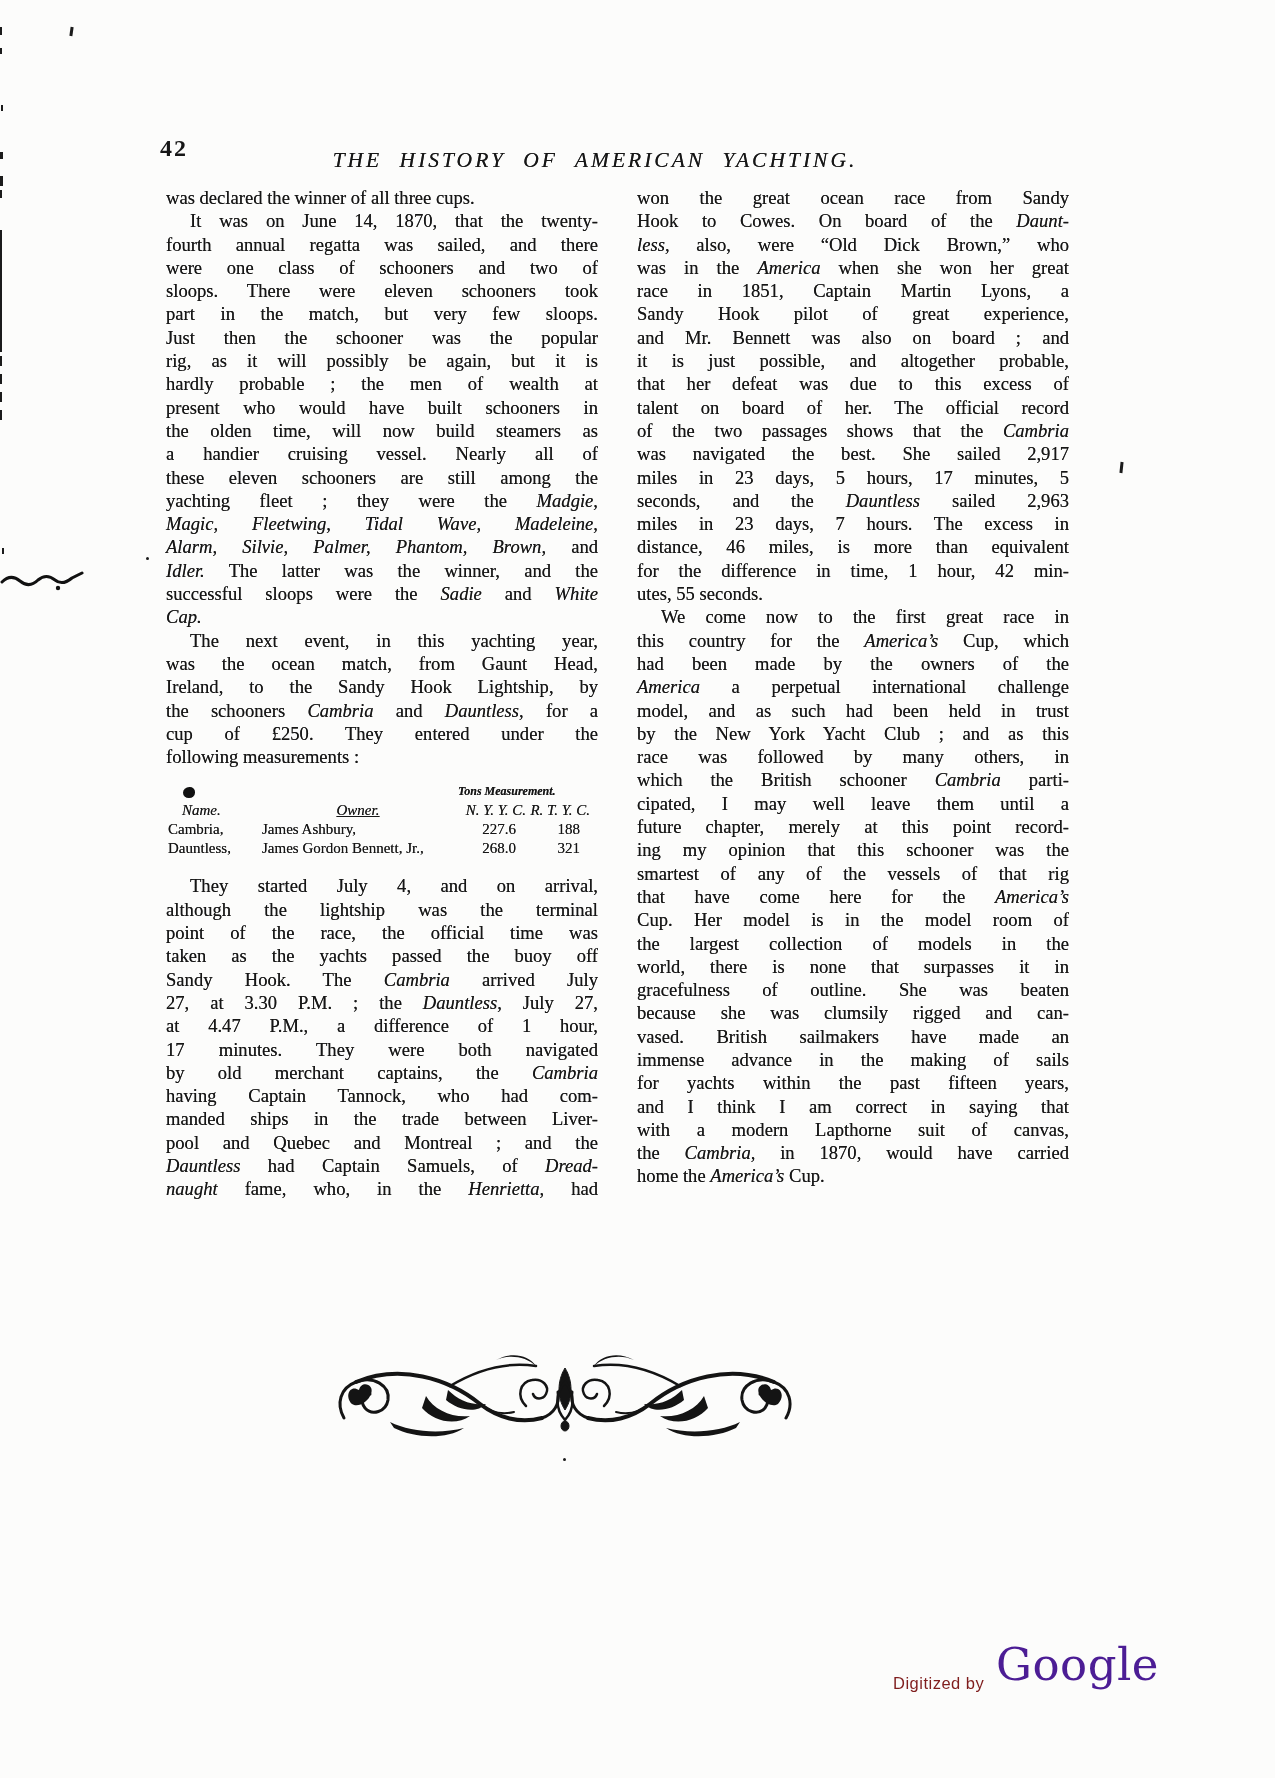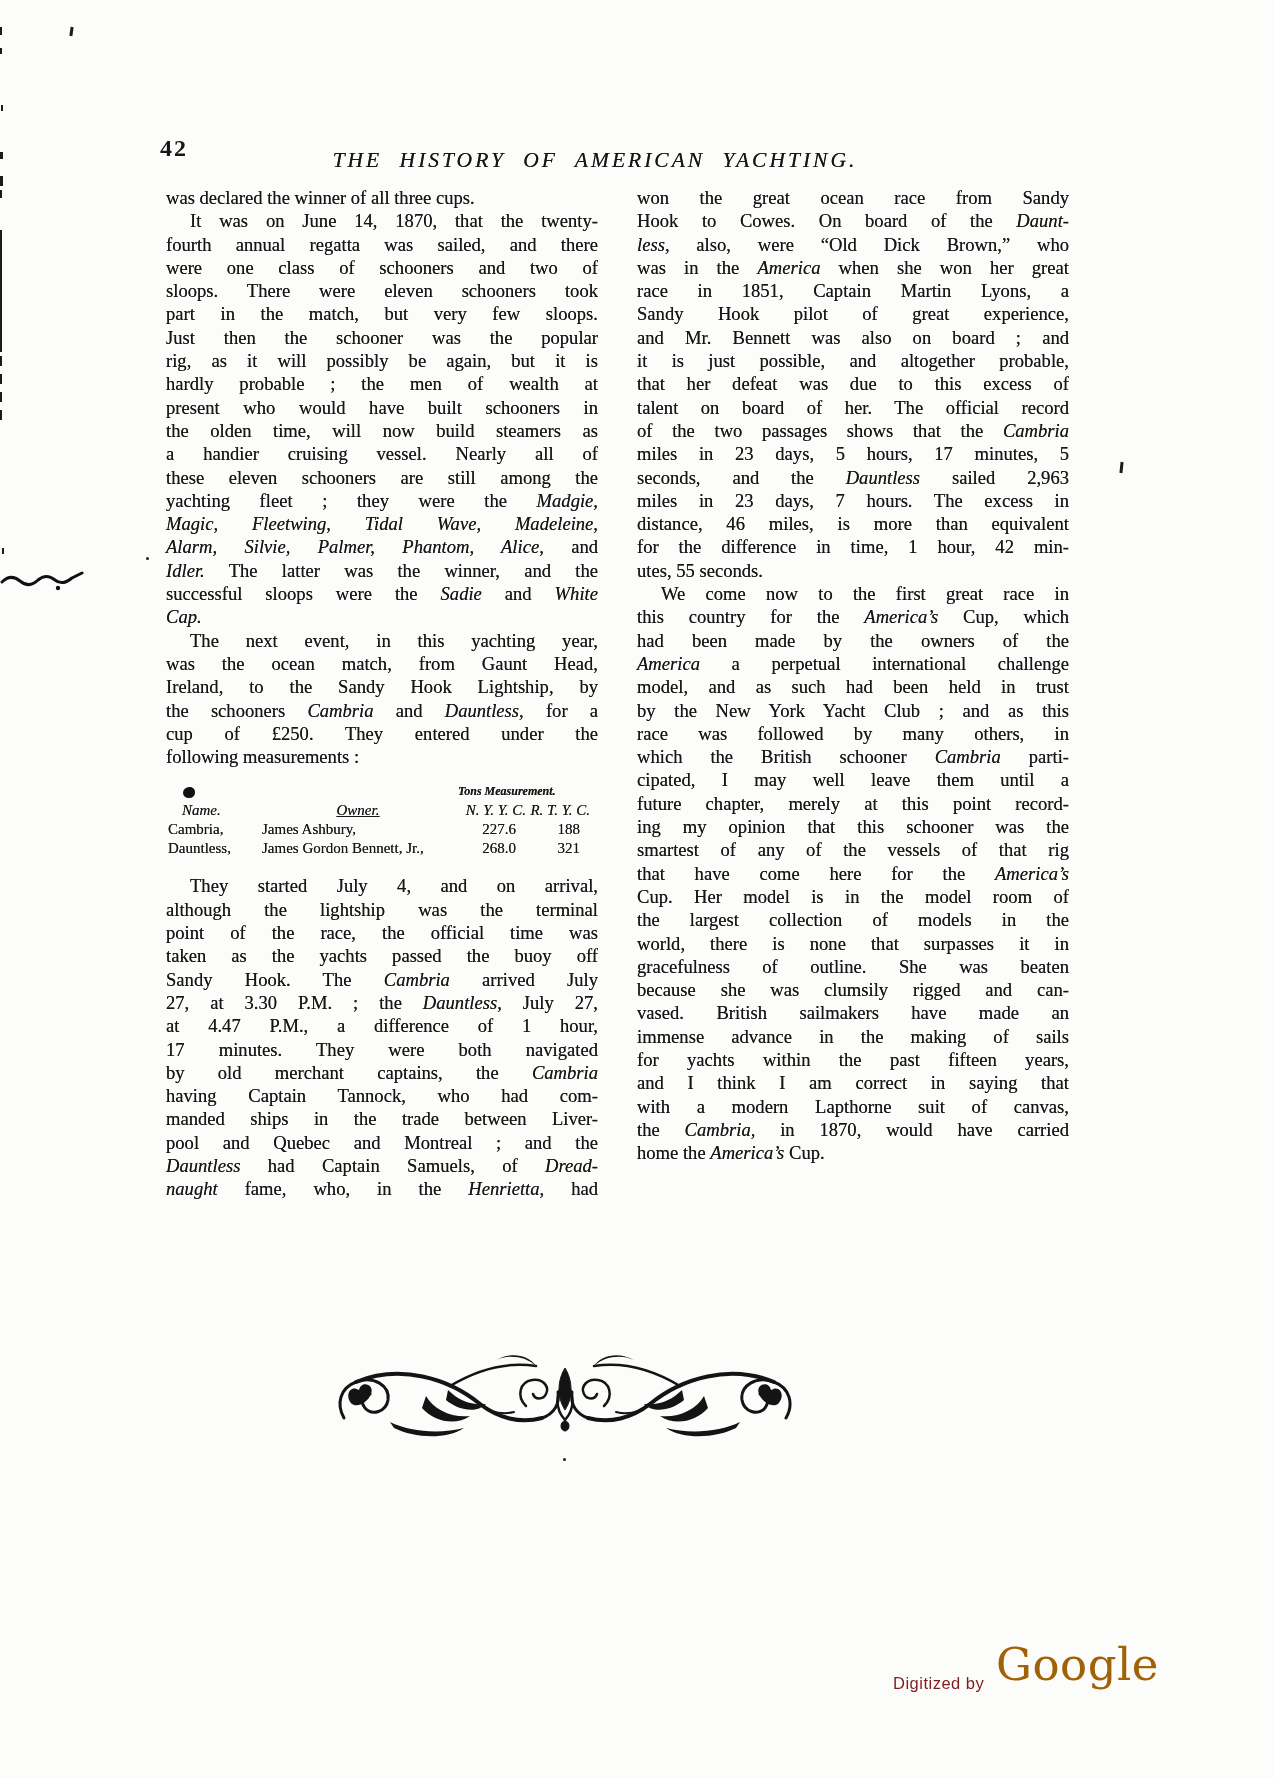--- a/index.html
+++ b/index.html
@@ -32,21 +32,21 @@
   .t-head .c2{text-align:center;text-decoration:underline;}
   .t-head .c3,.t-head .c4{padding-right:4px;white-space:nowrap;}
   .namecell{position:relative;display:inline-block;}
   .blot{position:absolute;left:17px;top:5px;width:12px;height:11px;background:#101010;border-radius:55% 45% 50% 50%;}
   
   #ornament{position:absolute;left:330px;top:1352px;}
   
   #wm-prefix{position:absolute;left:893px;top:1674px;font-family:"Liberation Sans",sans-serif;
              font-size:16.5px;color:#7f1d1d;letter-spacing:.5px;}
   #wm-logo{position:absolute;left:996px;top:1638px;font-family:"DejaVu Serif",serif;
-           font-size:45px;color:#a16207;letter-spacing:.5px;}
+           font-size:45px;color:#4c1d95;letter-spacing:.5px;}
   
   .art{position:absolute;background:#1b1b1b;}
   .dot{border-radius:50%;}
   #edge-vline{left:0;top:230px;width:2px;height:122px;}
   #edge-dash{position:absolute;left:0;top:356px;width:2px;height:66px;
              background:repeating-linear-gradient(#1b1b1b 0 10px,transparent 10px 18px);}
   #squiggle{position:absolute;left:0;top:566px;}
 </style>
 </head>
 <body>
@@ -65,21 +65,21 @@
       <div class="tl">part in the match, but very few sloops.</div>
       <div class="tl">Just then the schooner was the popular</div>
       <div class="tl">rig, as it will possibly be again, but it is</div>
       <div class="tl">hardly probable ; the men of wealth at</div>
       <div class="tl">present who would have built schooners in</div>
       <div class="tl">the olden time, will now build steamers as</div>
       <div class="tl">a handier cruising vessel.  Nearly all of</div>
       <div class="tl">these eleven schooners are still among the</div>
       <div class="tl">yachting fleet ; they were the <i>Madgie,</i></div>
       <div class="tl"><i>Magic, Fleetwing, Tidal Wave, Madeleine,</i></div>
-      <div class="tl"><i>Alarm, Silvie, Palmer, Phantom, Alice,</i> and</div>
+      <div class="tl"><i>Alarm, Silvie, Palmer, Phantom, Brown,</i> and</div>
       <div class="tl"><i>Idler.</i>  The latter was the winner, and the</div>
       <div class="tl">successful sloops were the <i>Sadie</i> and <i>White</i></div>
       <div class="tl end"><i>Cap.</i></div>
       <div class="tl ind">The next event, in this yachting year,</div>
       <div class="tl">was the ocean match, from Gaunt Head,</div>
       <div class="tl">Ireland, to the Sandy Hook Lightship, by</div>
       <div class="tl">the schooners <i>Cambria</i> and <i>Dauntless,</i> for a</div>
       <div class="tl">cup of £250.  They entered under the</div>
       <div class="tl end">following measurements :</div>
       <div id="meas-table">
@@ -123,20 +123,21 @@
       <div class="tl">Hook to Cowes.  On board of the <i>Daunt-</i></div>
       <div class="tl"><i>less,</i> also, were “Old Dick Brown,” who</div>
       <div class="tl">was in the <i>America</i> when she won her great</div>
       <div class="tl">race in 1851, Captain Martin Lyons, a</div>
       <div class="tl">Sandy Hook pilot of great experience,</div>
       <div class="tl">and Mr. Bennett was also on board ; and</div>
       <div class="tl">it is just possible, and altogether probable,</div>
       <div class="tl">that her defeat was due to this excess of</div>
       <div class="tl">talent on board of her.  The official record</div>
       <div class="tl">of the two passages shows that the <i>Cambria</i></div>
+      <div class="tl">was navigated the best.  She sailed 2,917</div>
       <div class="tl">miles in 23 days, 5 hours, 17 minutes, 5</div>
       <div class="tl">seconds, and the <i>Dauntless</i> sailed 2,963</div>
       <div class="tl">miles in 23 days, 7 hours.  The excess in</div>
       <div class="tl">distance, 46 miles, is more than equivalent</div>
       <div class="tl">for the difference in time, 1 hour, 42 min-</div>
       <div class="tl end">utes, 55 seconds.</div>
       <div class="tl ind">We come now to the first great race in</div>
       <div class="tl">this country for the <i>America’s</i> Cup, which</div>
       <div class="tl">had been made by the owners of the</div>
       <div class="tl"><i>America</i> a perpetual international challenge</div>

